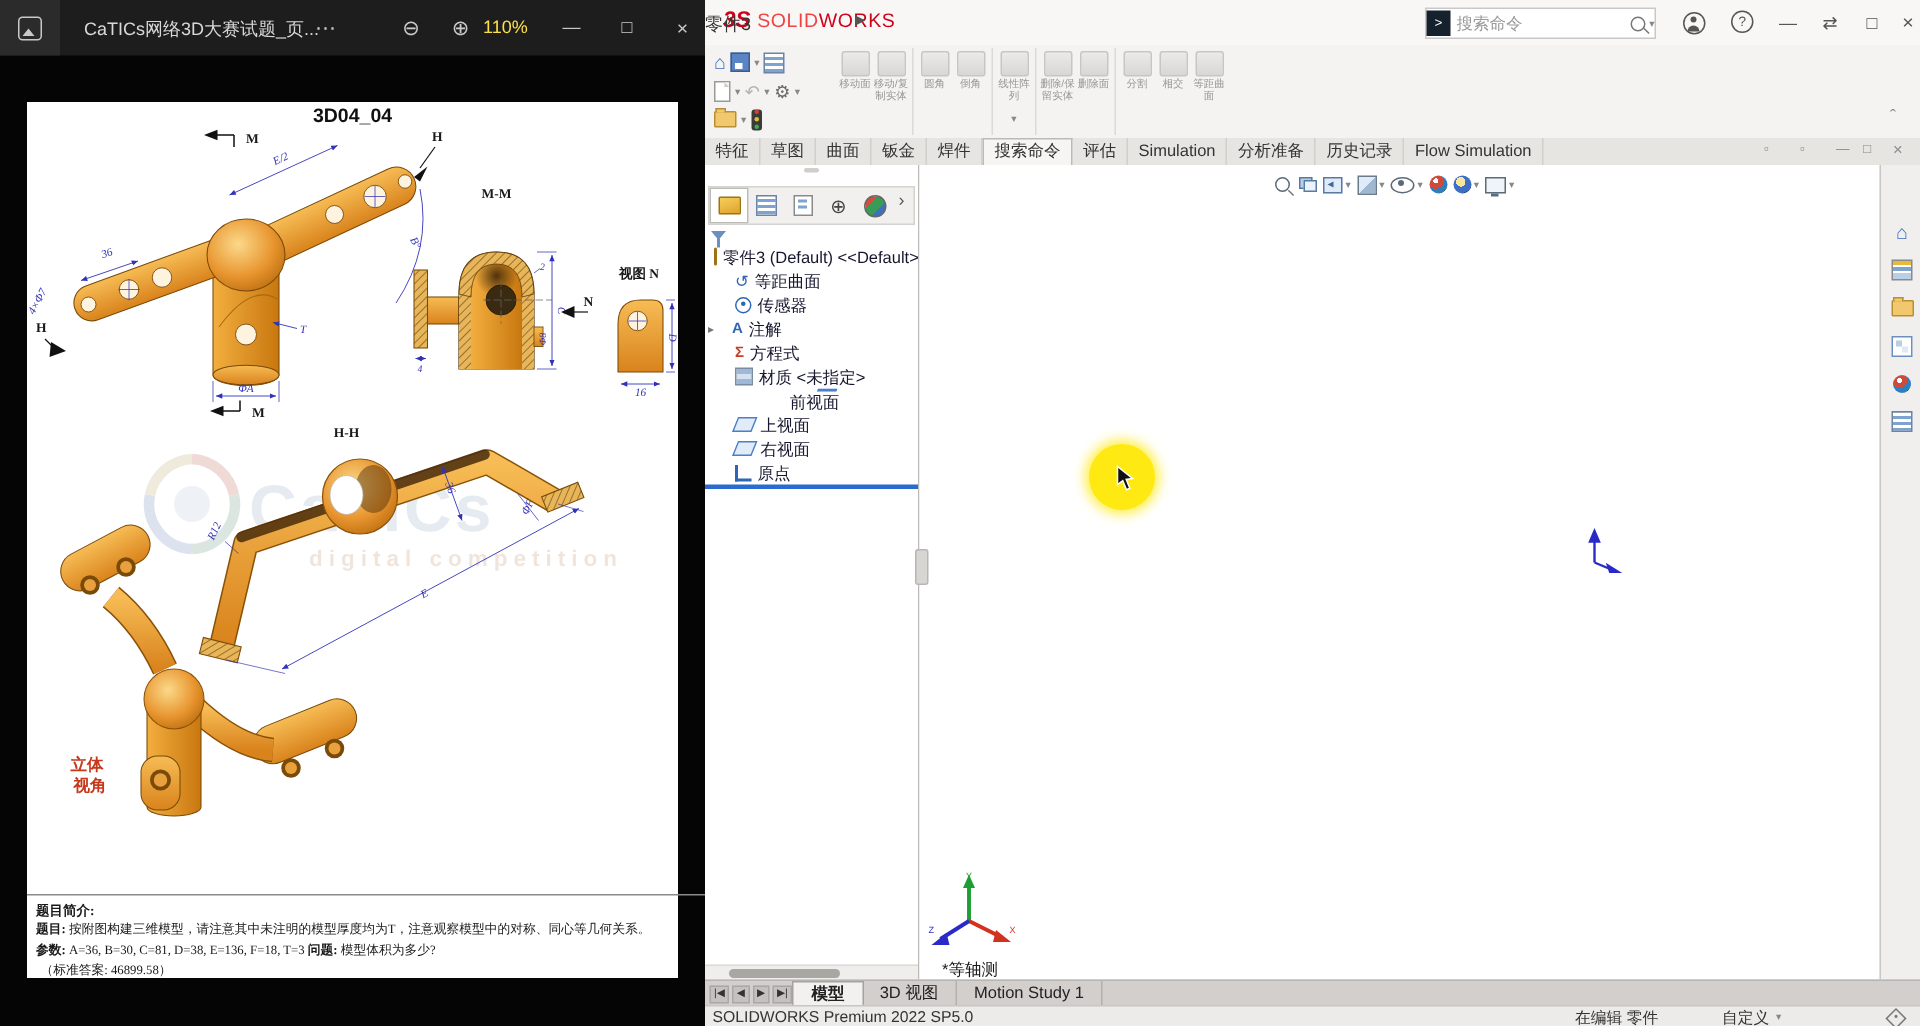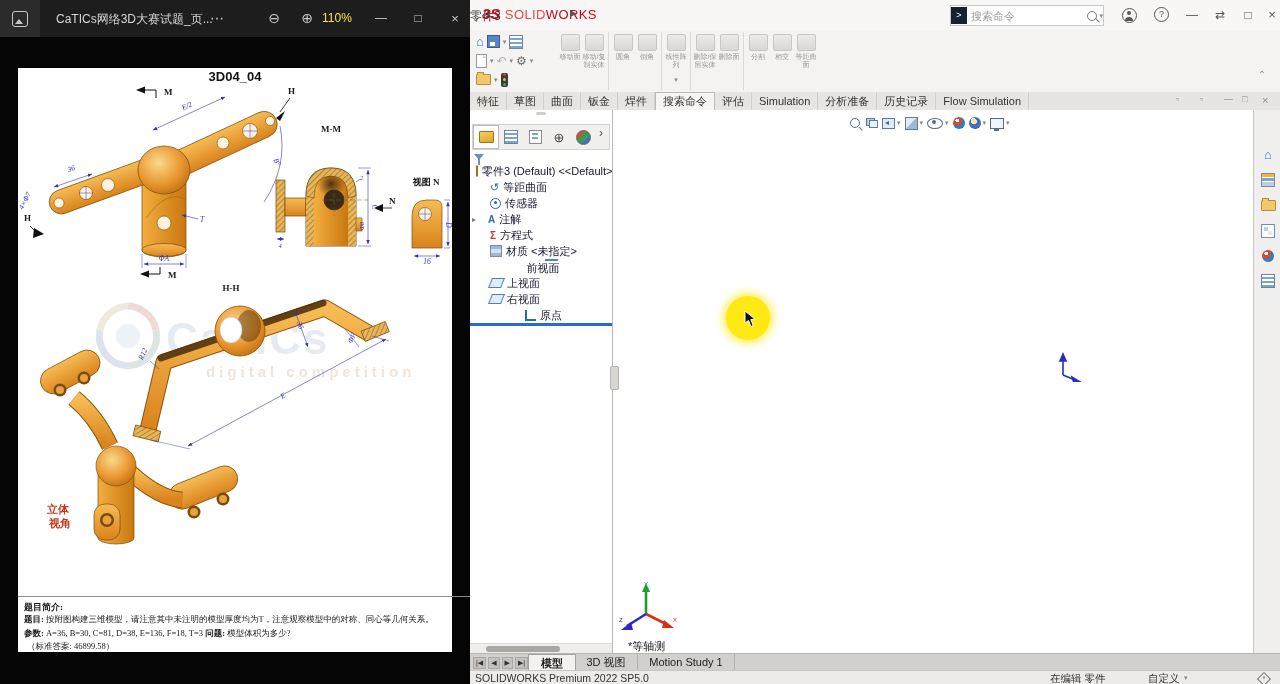--- a/index.html
+++ b/index.html
@@ -543,21 +543,21 @@
             <span class="lab">前视面</span>
           </div>
           <div class="trow" style="top:112px;">
             <span class="ic-plane ind2"></span>
             <span class="lab">上视面</span>
           </div>
           <div class="trow" style="top:128px;">
             <span class="ic-plane ind2"></span>
             <span class="lab">右视面</span>
           </div>
-          <div class="trow" style="top:144px;padding-left:35px;">
+          <div class="trow" style="top:144px;">
             <span class="ic-origin ind2"></span>
             <span class="lab">原点</span>
           </div>
         </div>
         <div class="rollback"></div>
         <div class="fm-scroll">
             <div class="fm-thumb"></div>
           </div>
       </div>
 

